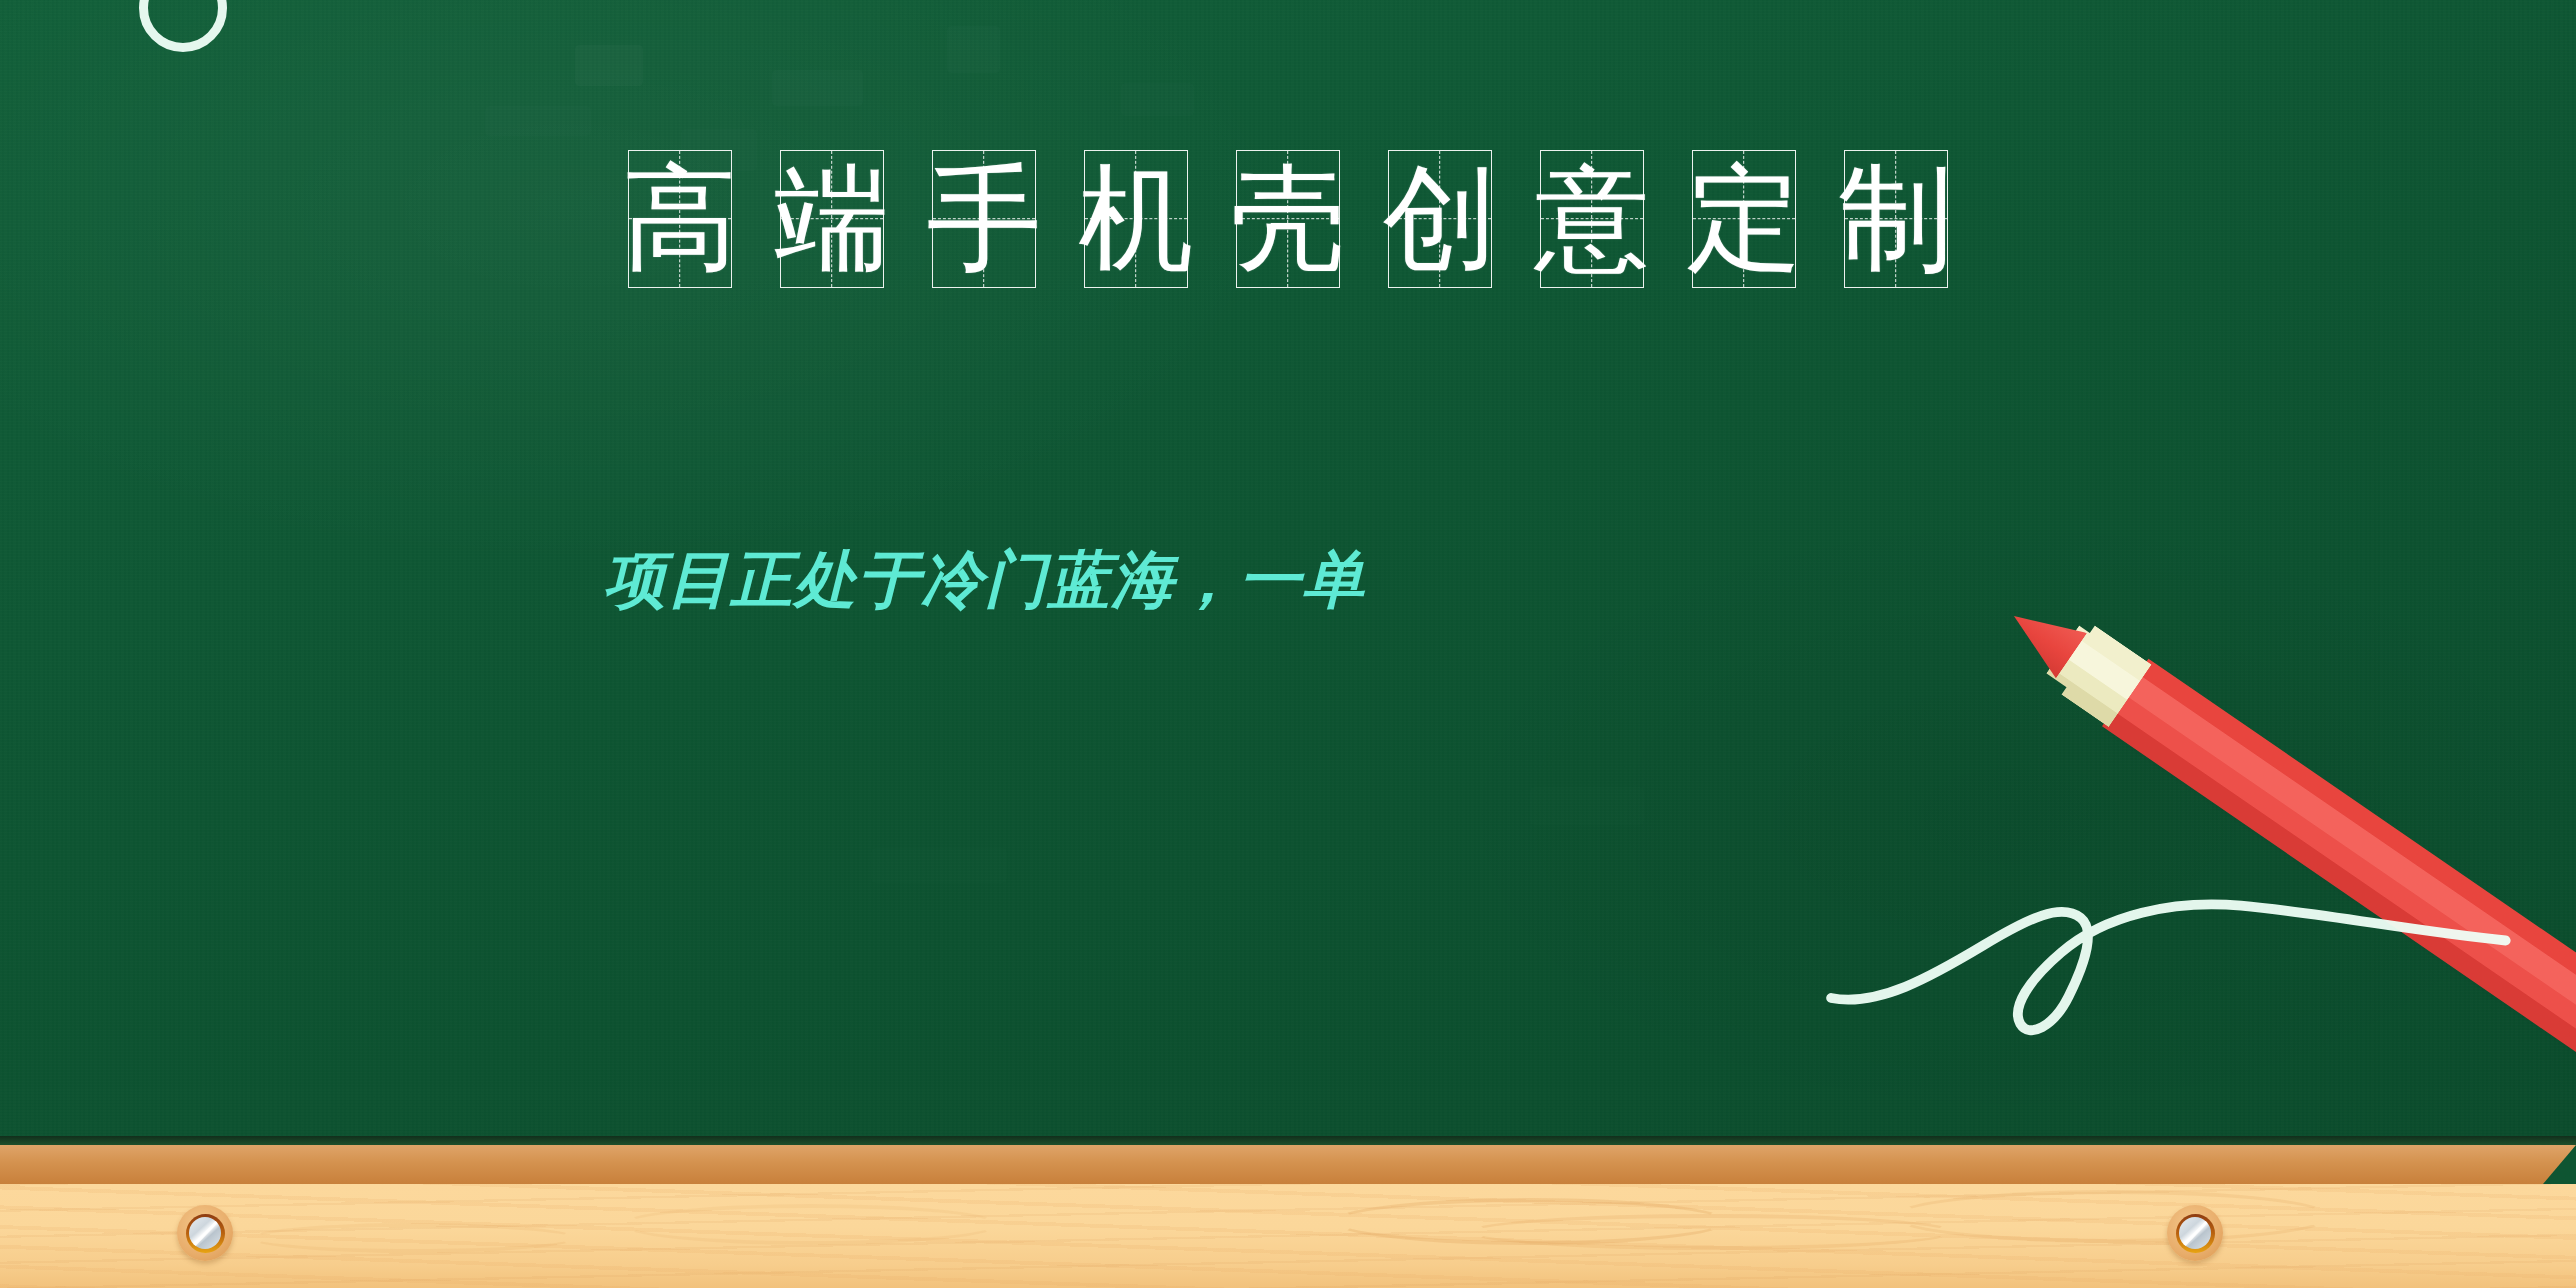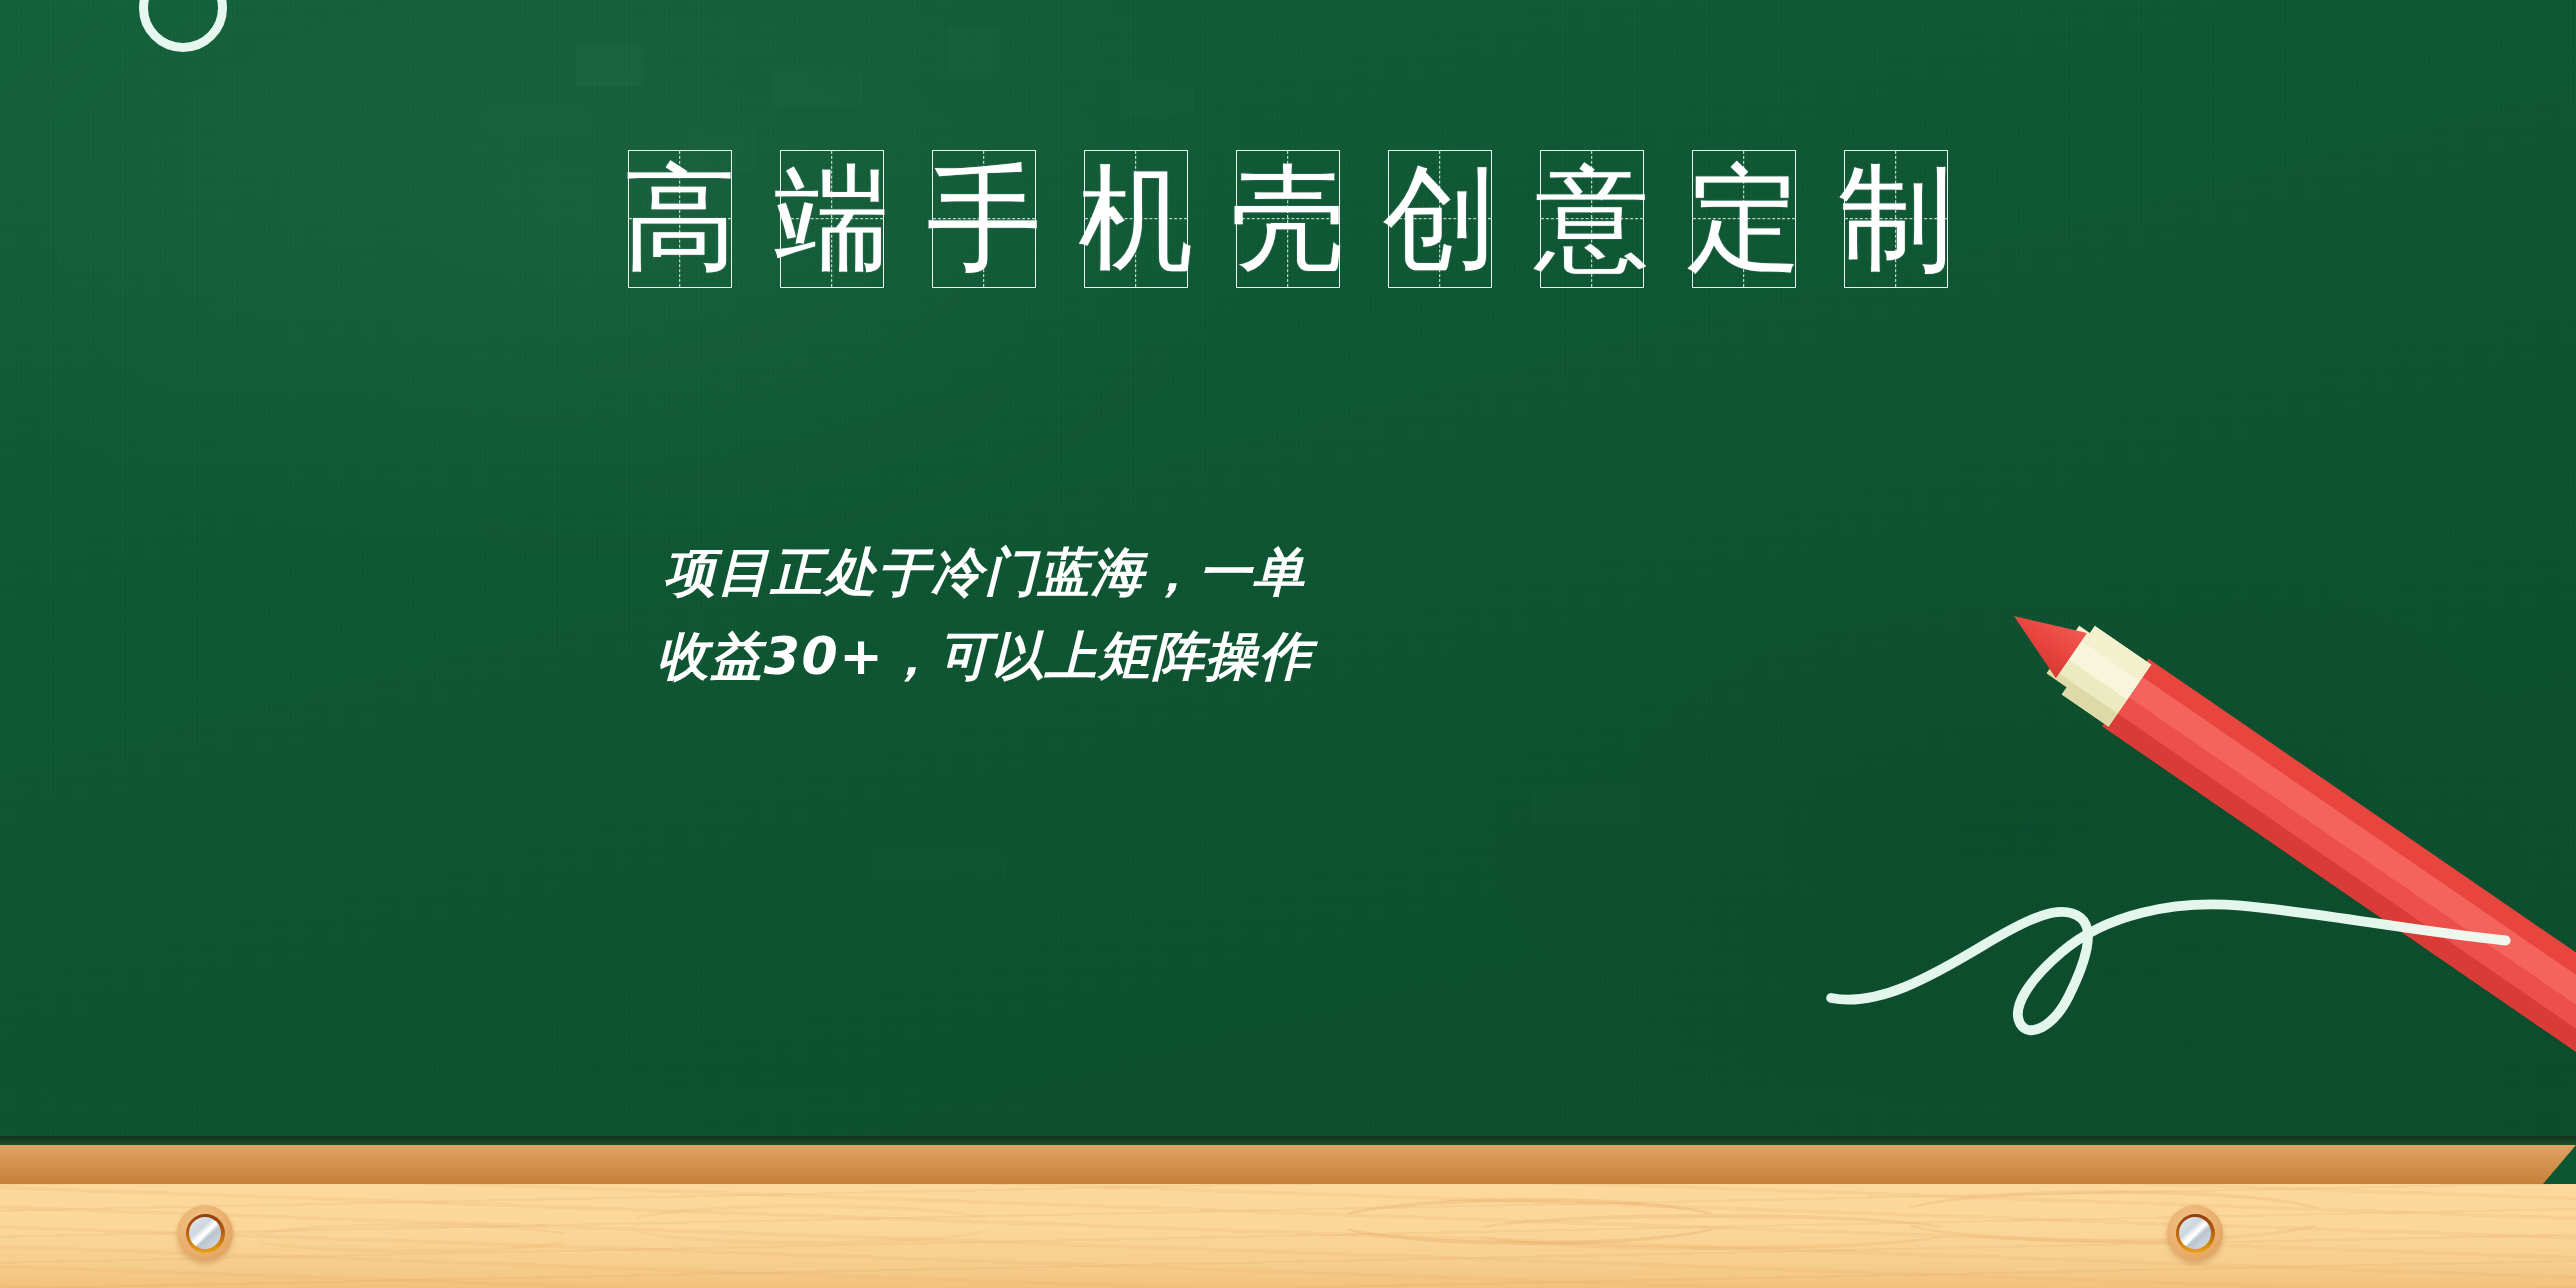--- a/index.html
+++ b/index.html
@@ -89,23 +89,23 @@
   }
 
   
   .subtitle {
     position:absolute;
     left:0; top:530px;
     width:1969px;
     text-align:center;
     font-family:"DejaVu Sans", "Liberation Sans", sans-serif;
     font-weight:bold;
-    font-size:52px;
+    font-size:62px;
     line-height:1.62;
-    color:#ffffff;
+    color:#5eead4;
     letter-spacing:1.5px;
     font-style:italic;
   }
   .subtitle .ln { display:block; white-space:pre; }
 
   
   .pencil {
     position:absolute;
     left:2014px; top:575px;
     width:893px; height:82px;
@@ -274,21 +274,20 @@
     <div class="tianzige">
       <span class="glyph">定</span>
     </div>
     <div class="tianzige">
       <span class="glyph">制</span>
     </div>
   </div>
 
   <div class="subtitle">
     <span class="ln">项目正处于冷门蓝海，一单</span>
-    <span class="ln">收益30+，可以上矩阵操作</span>
   </div>
 
   <div class="pencil">
     <div class="pencil-shadow"></div>
     <div class="pencil-body"></div>
     <div class="pencil-wood"></div>
     <div class="pencil-tip"></div>
   </div>
 
   <svg class="doodle-swirl" viewBox="0 0 1052 320">

